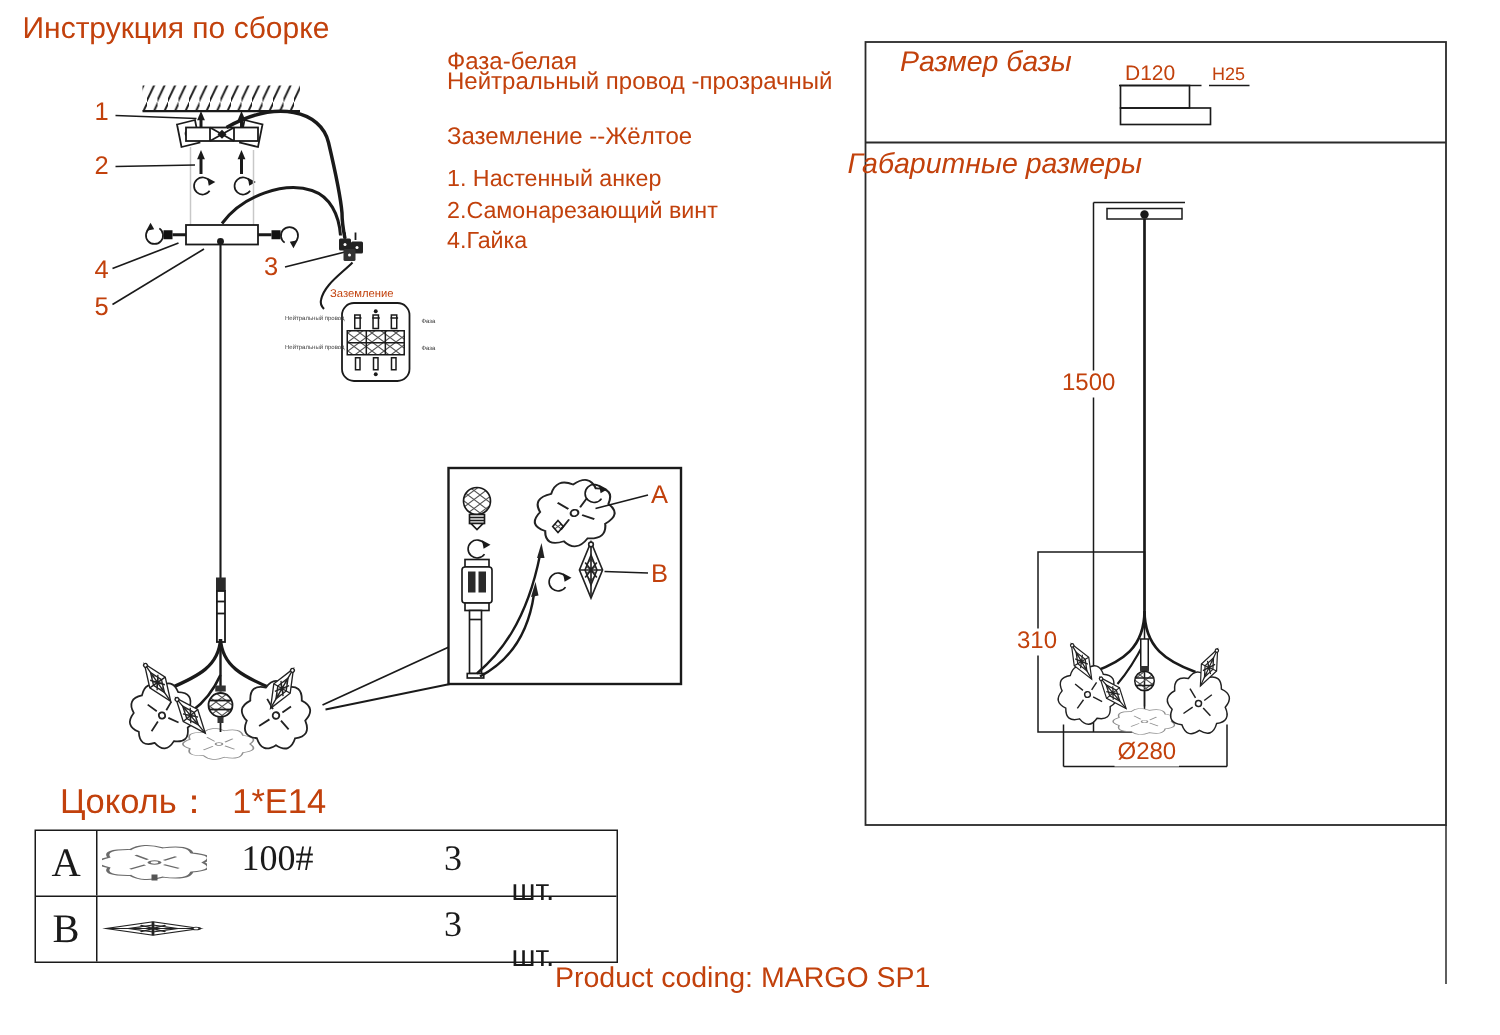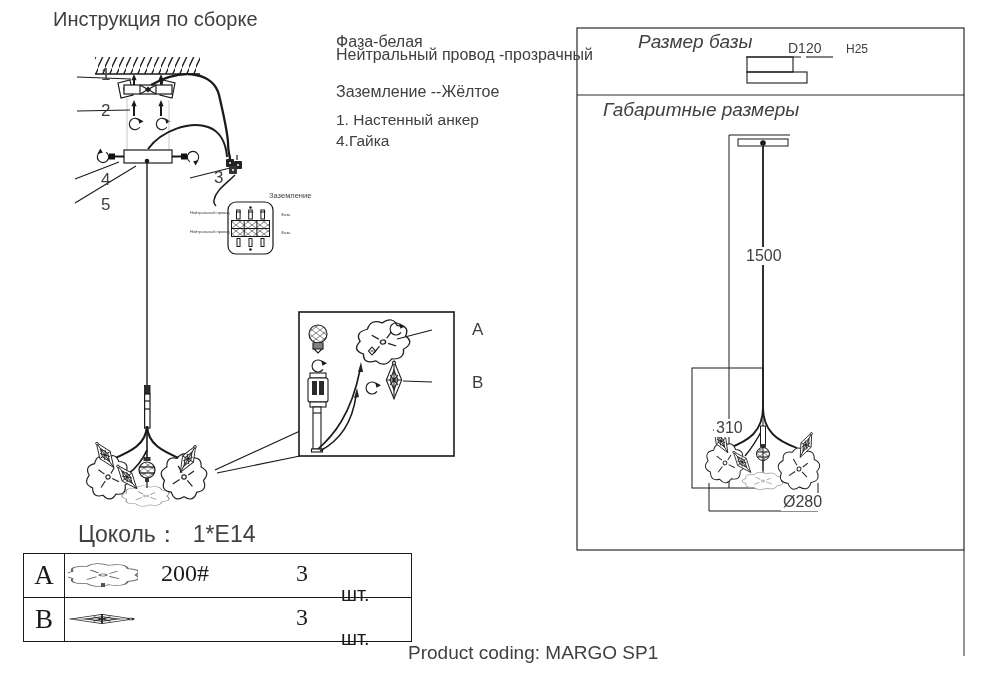--- a/index.html
+++ b/index.html
@@ -1,19 +1,19 @@
 <!DOCTYPE html>
 <html><head>
 <meta charset="utf-8">
 <style>
   html,body{margin:0;padding:0;background:#fff;}
   #page{position:relative;width:1000px;height:690px;background:#fff;overflow:hidden;
         font-family:"Liberation Sans",sans-serif;color:#1a1a1a;}
   svg.art{position:absolute;left:0;top:0;z-index:1;}
-  .txt{position:absolute;z-index:2;white-space:nowrap;color:#404040;margin-left:38px;}
+  .txt{position:absolute;z-index:2;white-space:nowrap;color:#c2410c;}
   .title{font-size:20px;}
   .note{font-size:16px;}
   .plist div{font-size:15.5px;line-height:20.5px;}
   .num{font-size:17px;}
   .callout{font-size:17px;}
   .tinyhead{font-size:7.5px;}
   .tiny{position:absolute;z-index:2;font-size:8px;transform:scale(0.5);transform-origin:0 0;color:#3a3a3a;white-space:nowrap;}
   .sect-title{font-size:19px;font-style:italic;}
   .dim{font-size:16px;background:#fff;padding:0 2px;}
   .dimsm{font-size:14px;background:#fff;padding:0 1px;}
@@ -269,50 +269,51 @@
 </svg>
 
 <div class="txt title" style="left:15px;top:8px">Инструкция по сборке</div>
 
 <div class="txt note" style="left:298px;top:33px">Фаза-белая</div>
 <div class="txt note" style="left:298px;top:46px">Нейтральный провод -прозрачный</div>
 <div class="txt note" style="left:298px;top:83px">Заземление --Жёлтое</div>
 
 <div class="txt plist" style="left:298px;top:110px">
   <div>1. Настенный анкер</div>
+  <div>2.Самонарезающий винт</div>
   <div>4.Гайка</div>
 </div>
 
 <div class="txt num" style="left:63px;top:65px">1</div>
 <div class="txt num" style="left:63px;top:101px">2</div>
 <div class="txt num" style="left:63px;top:170px">4</div>
 <div class="txt num" style="left:63px;top:195px">5</div>
 <div class="txt num" style="left:176px;top:168px">3</div>
 
-<div class="txt tinyhead" style="left:231px;top:191px">Заземление</div>
+<div class="txt tinyhead" style="left:220px;top:191px">Заземление</div>
 <div class="tiny" style="left:190px;top:210px">Нейтральный провод</div>
 <div class="tiny" style="left:190px;top:229px">Нейтральный провод</div>
 <div class="tiny" style="left:281px;top:212px">Фаза</div>
 <div class="tiny" style="left:281px;top:230px">Фаза</div>
 
 <div class="txt callout" style="left:434px;top:320px">A</div>
 <div class="txt callout" style="left:434px;top:373px">B</div>
 
 <div class="txt sock" style="left:40px;top:519px">
   <span>Цоколь：</span><span class="val">1*E14</span>
 </div>
 
 <div class="ptable">
   <div class="prow first">
     <div class="pletter">A</div>
     <svg class="picon" width="70" height="28" viewBox="0 0 70 28">
       <use href="#flower" transform="translate(35,13) scale(1.8,0.55)" stroke="#6a6a6a" stroke-width="1.2" fill="none"></use>
       <rect x="33" y="21" width="4" height="4" fill="#555"></rect>
     </svg>
-    <span class="pspec">200#</span>
+    <span class="pspec">100#</span>
     <span class="pqty">3</span>
     <span class="punit">шт.</span>
   </div>
   <div class="prow">
     <div class="pletter">B</div>
     <svg class="picon" style="top:10px" width="70" height="24" viewBox="0 0 70 24">
       <use href="#drop" transform="translate(34,11) rotate(90) scale(0.65,1.85)" stroke="#222" stroke-width="1" fill="none"></use>
     </svg>
     <span class="pspec"></span>
     <span class="pqty">3</span>

